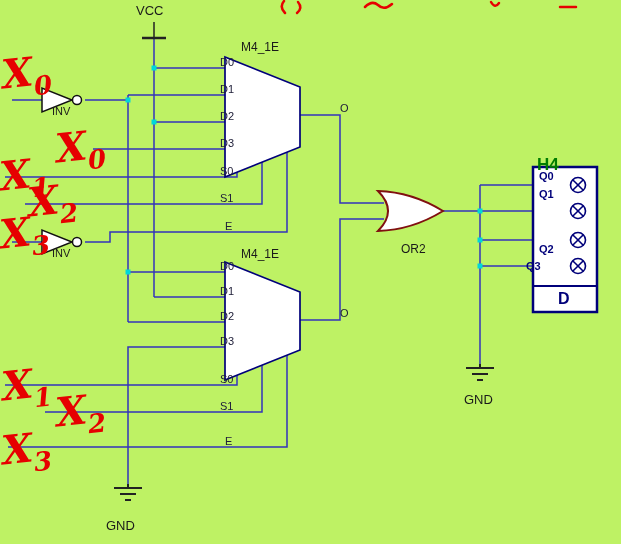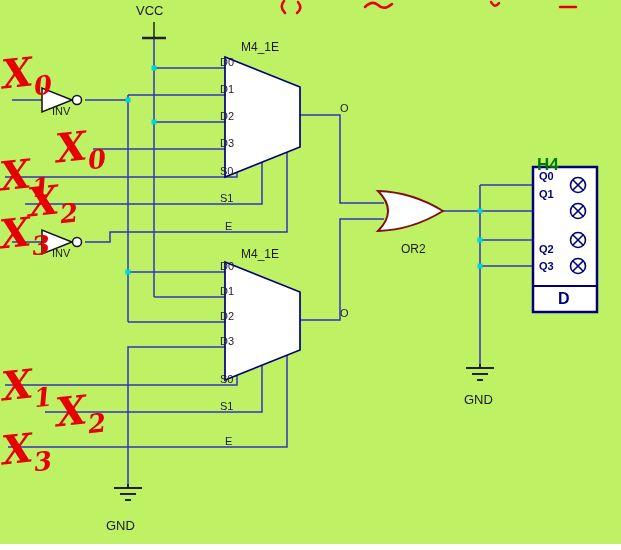--- a/index.html
+++ b/index.html
@@ -162,21 +162,21 @@
 
   <div class="lbl sym-name" style="left:386px;top:242px;">OR2</div>
 
   <div class="lbl pwr" style="left:52px;top:105px;font-size:11px;">INV</div>
   <div class="lbl pwr" style="left:52px;top:247px;font-size:11px;">INV</div>
 
   <div class="lbl h4-title" style="left:537px;top:138px;margin-top:17px;">H4</div>
   <div class="lbl pin-navy" style="left:539px;top:170px;">Q0</div>
   <div class="lbl pin-navy" style="left:539px;top:188px;">Q1</div>
   <div class="lbl pin-navy" style="left:539px;top:234px;margin-top:9px;">Q2</div>
-  <div class="lbl pin-navy" style="left:539px;top:260px;">Q3</div>
+  <div class="lbl pin-navy" style="left:526px;top:260px;">Q3</div>
   <div class="lbl d-big" style="left:558px;top:290px;">D</div>
 
   <div class="lbl pwr" style="left:106px;top:518px;">GND</div>
   <div class="lbl pwr" style="left:464px;top:392px;">GND</div>
 
   <div class="ann" style="left:2px;top:52px;"><span>X</span><span class="sub">0</span></div>
   <div class="ann" style="left:56px;top:126px;"><span>X</span><span class="sub">0</span></div>
   <div class="ann" style="left:0px;top:154px;"><span>X</span><span class="sub">1</span></div>
   <div class="ann" style="left:28px;top:180px;"><span>X</span><span class="sub">2</span></div>
   <div class="ann" style="left:0px;top:212px;"><span>X</span><span class="sub">3</span></div>

